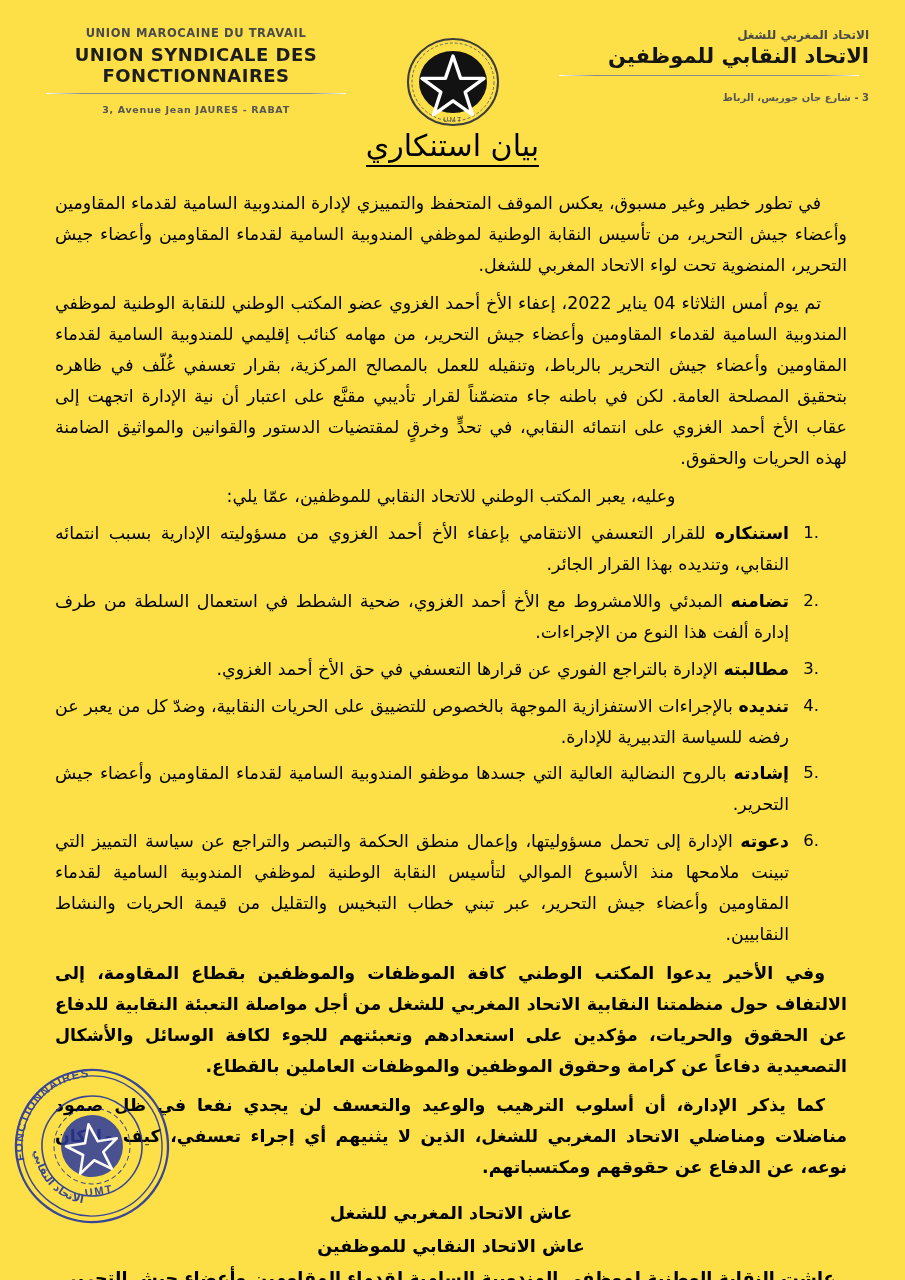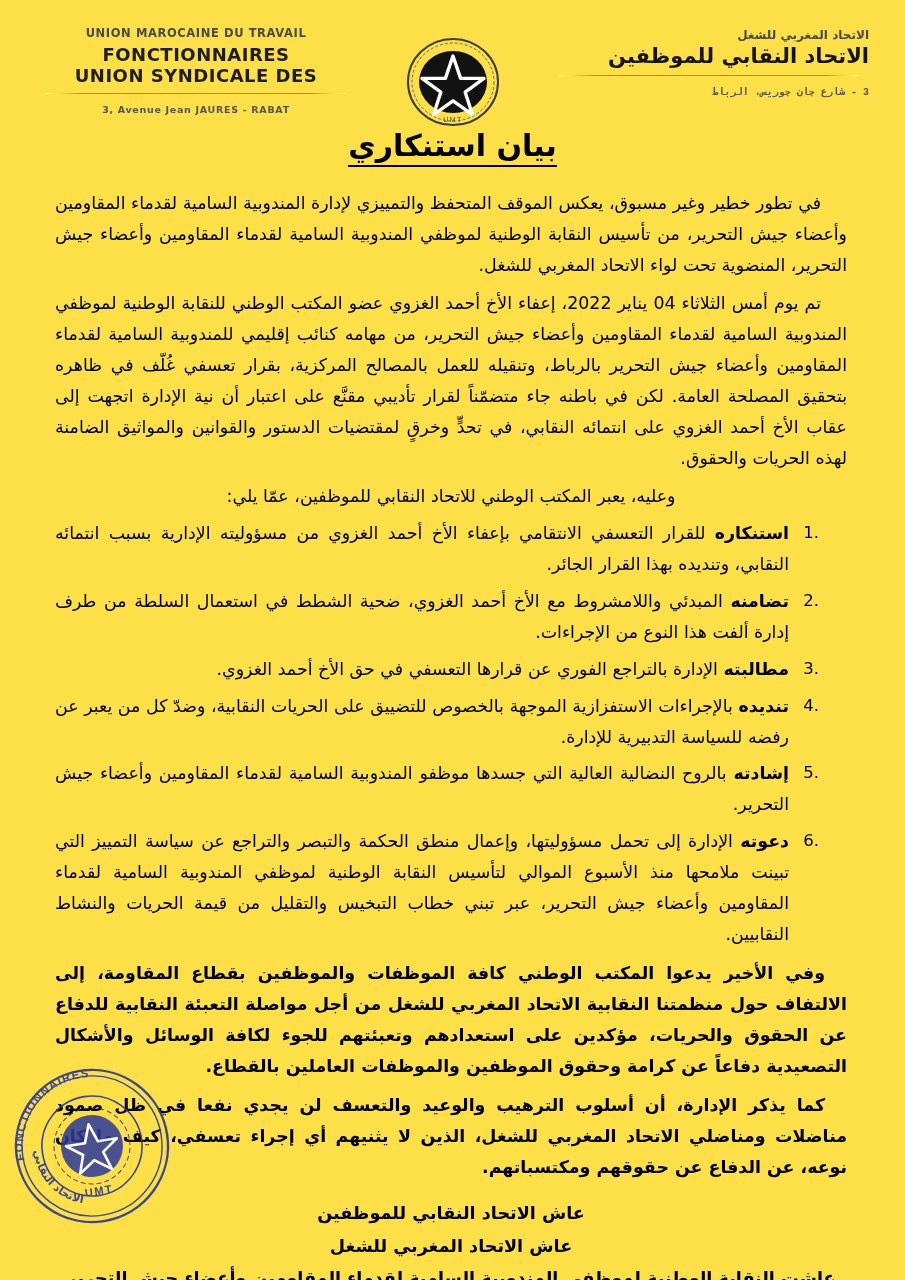--- a/index.html
+++ b/index.html
@@ -87,44 +87,43 @@
     font-size: 21px;
     font-weight: bold;
     color: #141414;
     margin-top: 2px;
     white-space: nowrap;
   }
   .lh-ar-addr {
     font-size: 10px;
     font-weight: bold;
     color: #555555;
-    margin-top: 10px;
-    white-space: nowrap;
-    font-family: Liberation Mono, monospace;
+    margin-top: 16px;
+    white-space: nowrap;
   }
 
   
   .emblem {
     position: absolute;
     left: 50%;
     transform: translateX(-50%);
     top: 18px;
     width: 96px;
     height: 92px;
   }
 
   
   .doc-title {
     position: absolute;
     top: 128px;
     left: 0;
     width: 905px;
     text-align: center;
     font-size: 30px;
-    font-weight: bold;
+    font-weight: normal;
     color: #000;
     direction: rtl;
   }
   .doc-title span {
     border-bottom: 2.5px solid #000;
     padding-bottom: 2px;
   }
 
   
   .body-area {
@@ -211,22 +210,22 @@
 </head>
 <body>
 
 <div class="page">
 
   <div class="letterhead">
 
     <div class="lh-left">
       <div class="lh-line1">UNION MAROCAINE DU TRAVAIL</div>
       <div class="lh-line2">
+        <div>UNION SYNDICALE DES</div>
         <div>FONCTIONNAIRES</div>
-        <div>UNION SYNDICALE DES</div>
       </div>
       <div class="lh-rule"></div>
       <div class="lh-addr">3, Avenue Jean JAURES - RABAT</div>
     </div>
 
     <div class="emblem">
       <svg viewBox="0 0 96 92" width="96" height="92" aria-hidden="true">
         <ellipse cx="48" cy="46" rx="45" ry="43" fill="none" stroke="#3c3c3c" stroke-width="2"></ellipse>
         <ellipse cx="48" cy="46" rx="41" ry="39" fill="none" stroke="#6a6a6a" stroke-width="1" stroke-dasharray="3 2"></ellipse>
         <ellipse cx="48" cy="46" rx="34" ry="31" fill="#121212"></ellipse>
@@ -272,22 +271,22 @@
       </li>
       <li>
         <span class="kw">دعوته</span><span> الإدارة إلى تحمل مسؤوليتها، وإعمال منطق الحكمة والتبصر والتراجع عن سياسة التمييز التي تبينت ملامحها منذ الأسبوع الموالي لتأسيس النقابة الوطنية لموظفي المندوبية السامية لقدماء المقاومين وأعضاء جيش التحرير، عبر تبني خطاب التبخيس والتقليل من قيمة الحريات والنشاط النقابيين.</span>
       </li>
     </ol>
 
     <p class="closing">وفي الأخير يدعوا المكتب الوطني كافة الموظفات والموظفين بقطاع المقاومة، إلى الالتفاف حول منظمتنا النقابية الاتحاد المغربي للشغل من أجل مواصلة التعبئة النقابية للدفاع عن الحقوق والحريات، مؤكدين على استعدادهم وتعبئتهم للجوء لكافة الوسائل والأشكال التصعيدية دفاعاً عن كرامة وحقوق الموظفين والموظفات العاملين بالقطاع.</p>
     <p class="closing">كما يذكر الإدارة، أن أسلوب الترهيب والوعيد والتعسف لن يجدي نفعا في ظل صمود مناضلات ومناضلي الاتحاد المغربي للشغل، الذين لا يثنيهم أي إجراء تعسفي، كيف ما كان نوعه، عن الدفاع عن حقوقهم ومكتسباتهم.</p>
 
     <div class="slogans">
+      <div class="slogan">عاش الاتحاد المغربي للشغل</div>
       <div class="slogan">عاش الاتحاد النقابي للموظفين</div>
-      <div class="slogan">عاش الاتحاد المغربي للشغل</div>
       <div class="slogan">عاشت النقابة الوطنية لموظفي المندوبية السامية لقدماء المقاومين وأعضاء جيش التحرير</div>
     </div>
 
   </div>
 
   <div class="stamp">
     <svg viewBox="0 0 168 168" width="168" height="168" aria-hidden="true">
       <defs>
         <path id="rimpath" d="M84,84 m-69,0 a69,69 0 1,1 138,0 a69,69 0 1,1 -138,0"></path>
         <path id="rimpath2" d="M84,84 m-58,0 a58,58 0 1,0 116,0 a58,58 0 1,0 -116,0"></path>

